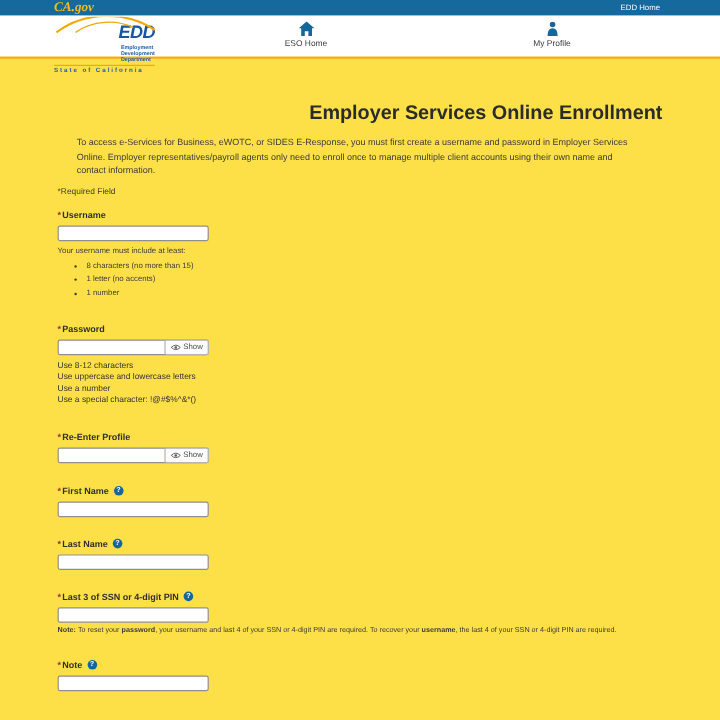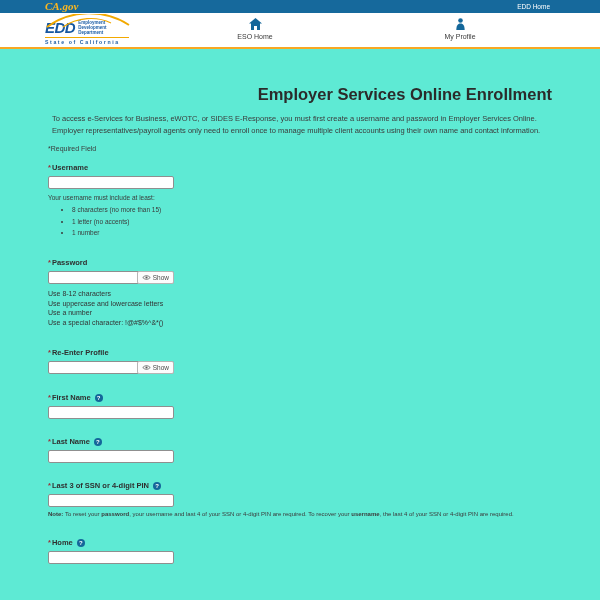--- a/index.html
+++ b/index.html
@@ -1,46 +1,46 @@
 <!DOCTYPE html>
 <html><head>
 <meta charset="utf-8">
 <style>
   * { margin:0; padding:0; box-sizing:border-box; }
   body { background:#888; font-family:"Liberation Sans", sans-serif; }
-  .page { width:600px; height:600px; background:#5eead4; position:relative; overflow:hidden; margin:0 auto; }
+  .page { width:600px; height:600px; background:#fde047; position:relative; overflow:hidden; margin:0 auto; }
 
   
   .topbar { height:13px; background:#16699C; position:relative; }
   .ca-logo { position:absolute; left:45px; top:0; font-family:"Liberation Serif", serif;
              font-style:italic; font-weight:bold; color:#FDB81E; font-size:11px; line-height:13px; cursor:pointer; }
   .topbar-link { position:absolute; right:50px; top:0; color:#ffffff; font-size:6.5px; line-height:13px;
                  text-decoration:none; cursor:pointer; }
 
   
   .header { height:34px; background:#fff; position:relative; }
   .edd-logo { position:absolute; left:45px; top:2px; width:84px; cursor:pointer; }
   .edd-arcs { position:absolute; left:-2px; top:-1px; }
-  .edd-row { display:flex; align-items:flex-end; gap:3px; padding-top:6px; }
+  .edd-row { display:flex; align-items:flex-end; gap:3px; padding-top:6px;flex-direction:column; }
   .edd-acronym { font-size:15px; font-weight:800; font-style:italic; color:#1757A0; line-height:14px; letter-spacing:-0.5px; }
   .edd-dept { display:flex; flex-direction:column; }
   .edd-dept span { font-size:4.5px; font-weight:700; color:#2060A8; line-height:4.8px; }
   .edd-state { font-size:5.2px; font-weight:700; color:#2060A8; letter-spacing:1.6px; margin-top:2px;
                border-top:1px solid #F2A900; padding-top:1px; white-space:nowrap; }
   .nav-item { position:absolute; top:5px; width:90px; text-align:center; font-size:7px; color:#3a3a3a; cursor:pointer; }
   .nav-item svg { display:block; margin:0 auto 3px; }
   .nav-eso { left:210px; }
   .nav-profile { left:415px; }
 
   .gold-rule { height:2px; background:#F7A823; }
 
   
   .content { padding:36px 48px 0; }
   h1 { font-size:16.5px; font-weight:700; color:#2b2b2b; margin:0 0 9px;text-align:right; }
-  .intro { font-size:7.5px; line-height:11.5px; color:#3b3b3b; margin:0 4px 9px; max-width:508px; }
+  .intro { font-size:7.5px; line-height:11.5px; color:#3b3b3b; margin:0 16px 9px; max-width:508px; }
   .assist { font-size:7.5px; color:#3b3b3b; margin:0 0 9px; }
   .link { color:#0D77BD; text-decoration:underline; cursor:pointer; }
   .required { font-size:7px; color:#3b3b3b; margin:0 0 11px; }
 
   .field { margin-bottom:19px; }
   .mb-xl { margin-bottom:22px; } .mb-lg { margin-bottom:21px; }
   .mb-md { margin-bottom:18px; }
   .label { font-size:7.5px; font-weight:700; color:#2f2f2f; display:flex; align-items:center; margin-bottom:4px; }
   .req { color:#9E3039; margin-right:1px; }
   .text-input { width:126px; height:13px; border:1px solid #8f8f8f; border-radius:2px; background:#fff;
@@ -190,20 +190,20 @@
           <span>Last 3 of SSN or 4-digit PIN</span>
           <span class="help">?</span>
         </div>
       <input type="text" class="text-input" style="">
       <div class="note"><span class="b">Note:</span><span> To reset your </span><span class="b">password</span><span>, your username and last 4 of your SSN or 4-digit PIN are required. To recover your </span><span class="b">username</span><span>, the last 4 of your SSN or 4-digit PIN are required.</span></div>
     </div>
 
     <div class="field mb-md">
       <div class="label">
           <span class="req">*</span>
-          <span>Home</span>
+          <span>Note</span>
           <span class="help">?</span>
         </div>
       <input type="text" class="text-input" style="">
     </div>
 
   </div>
 </div>
 
 </body></html>

